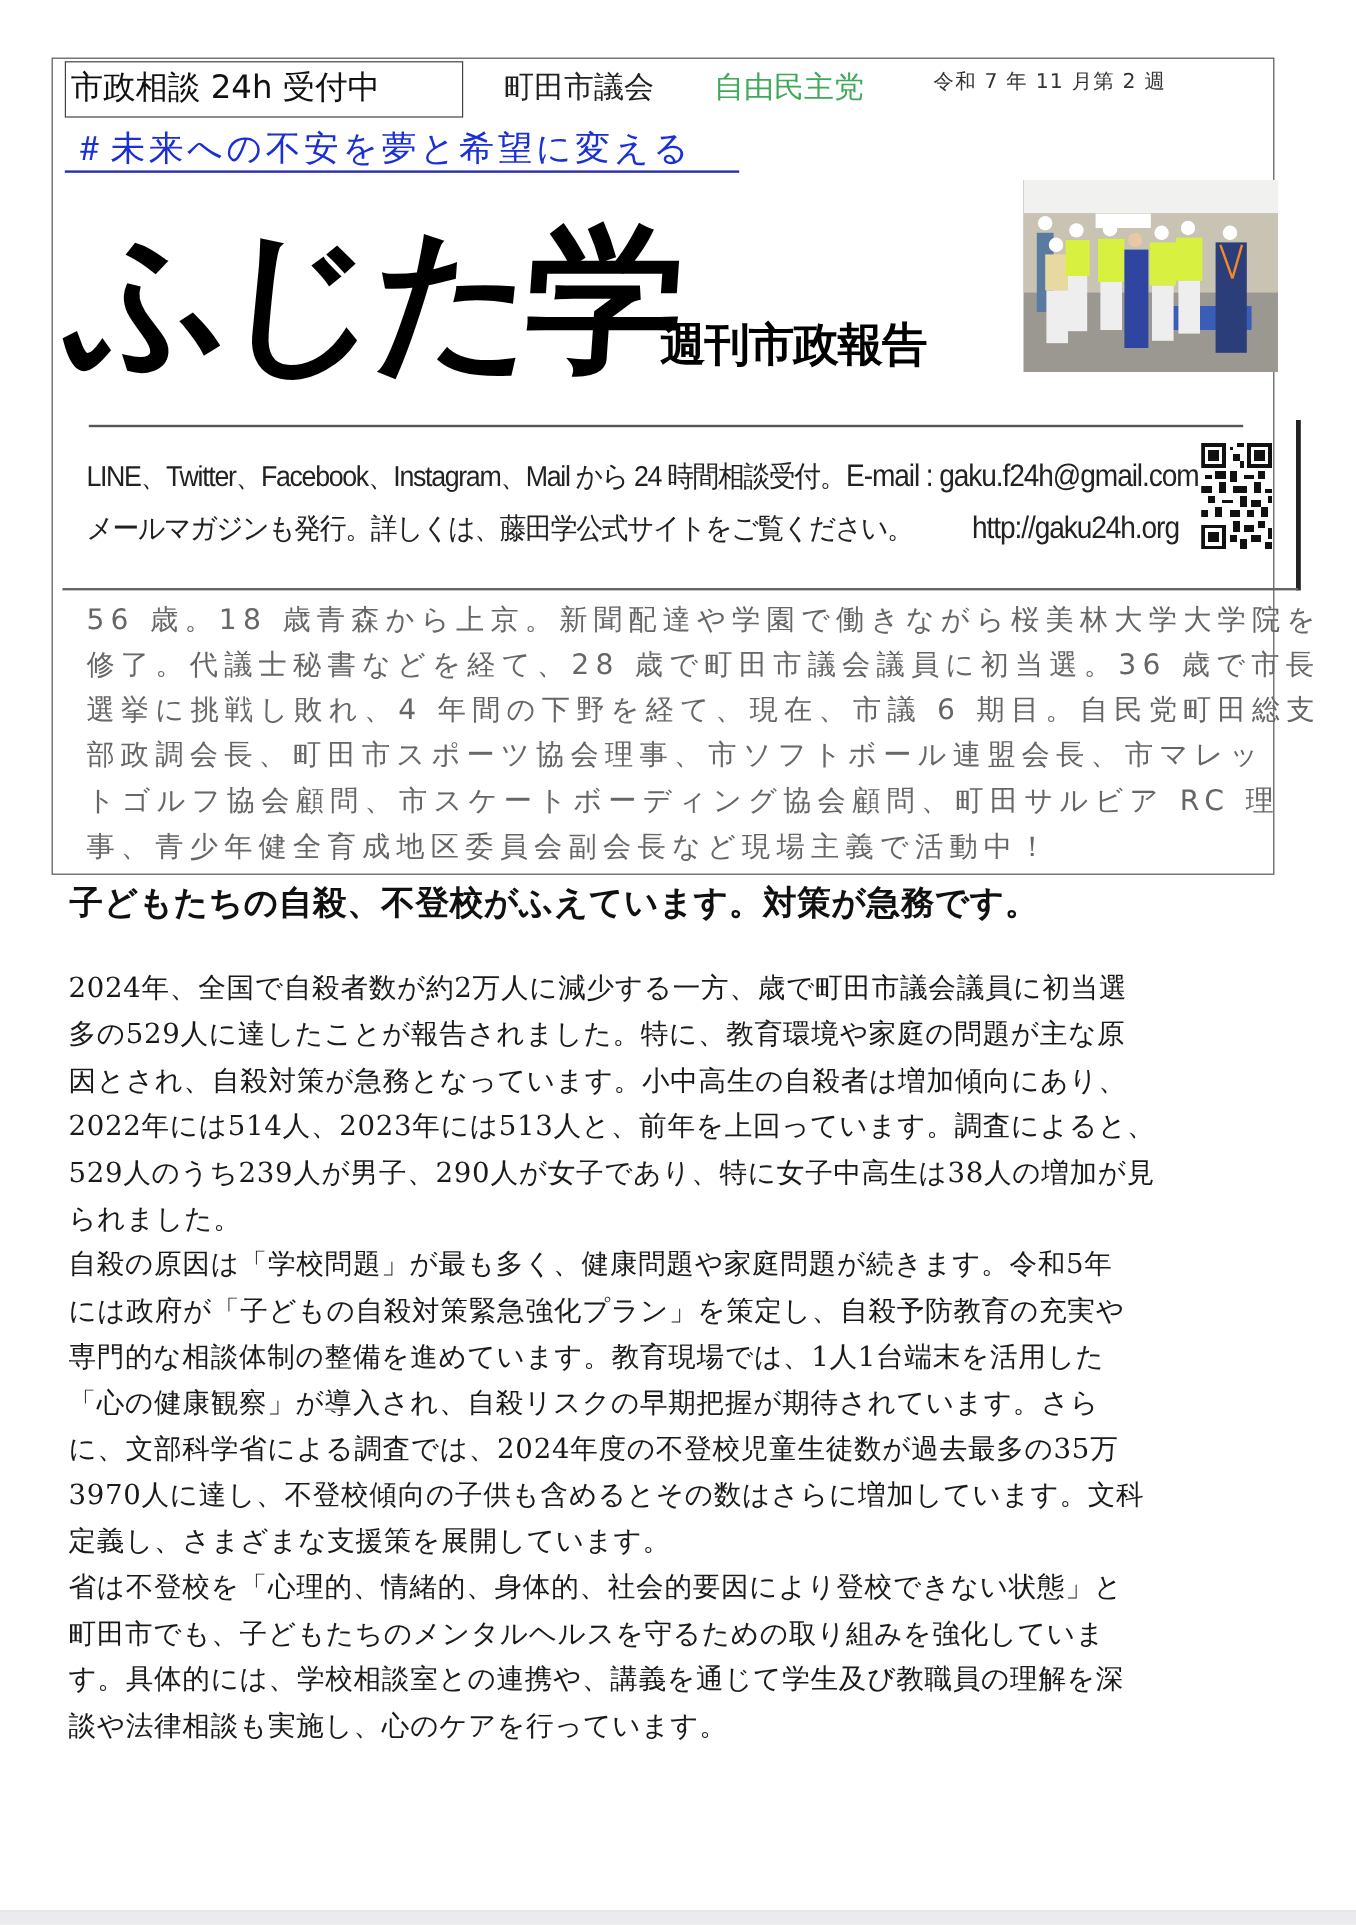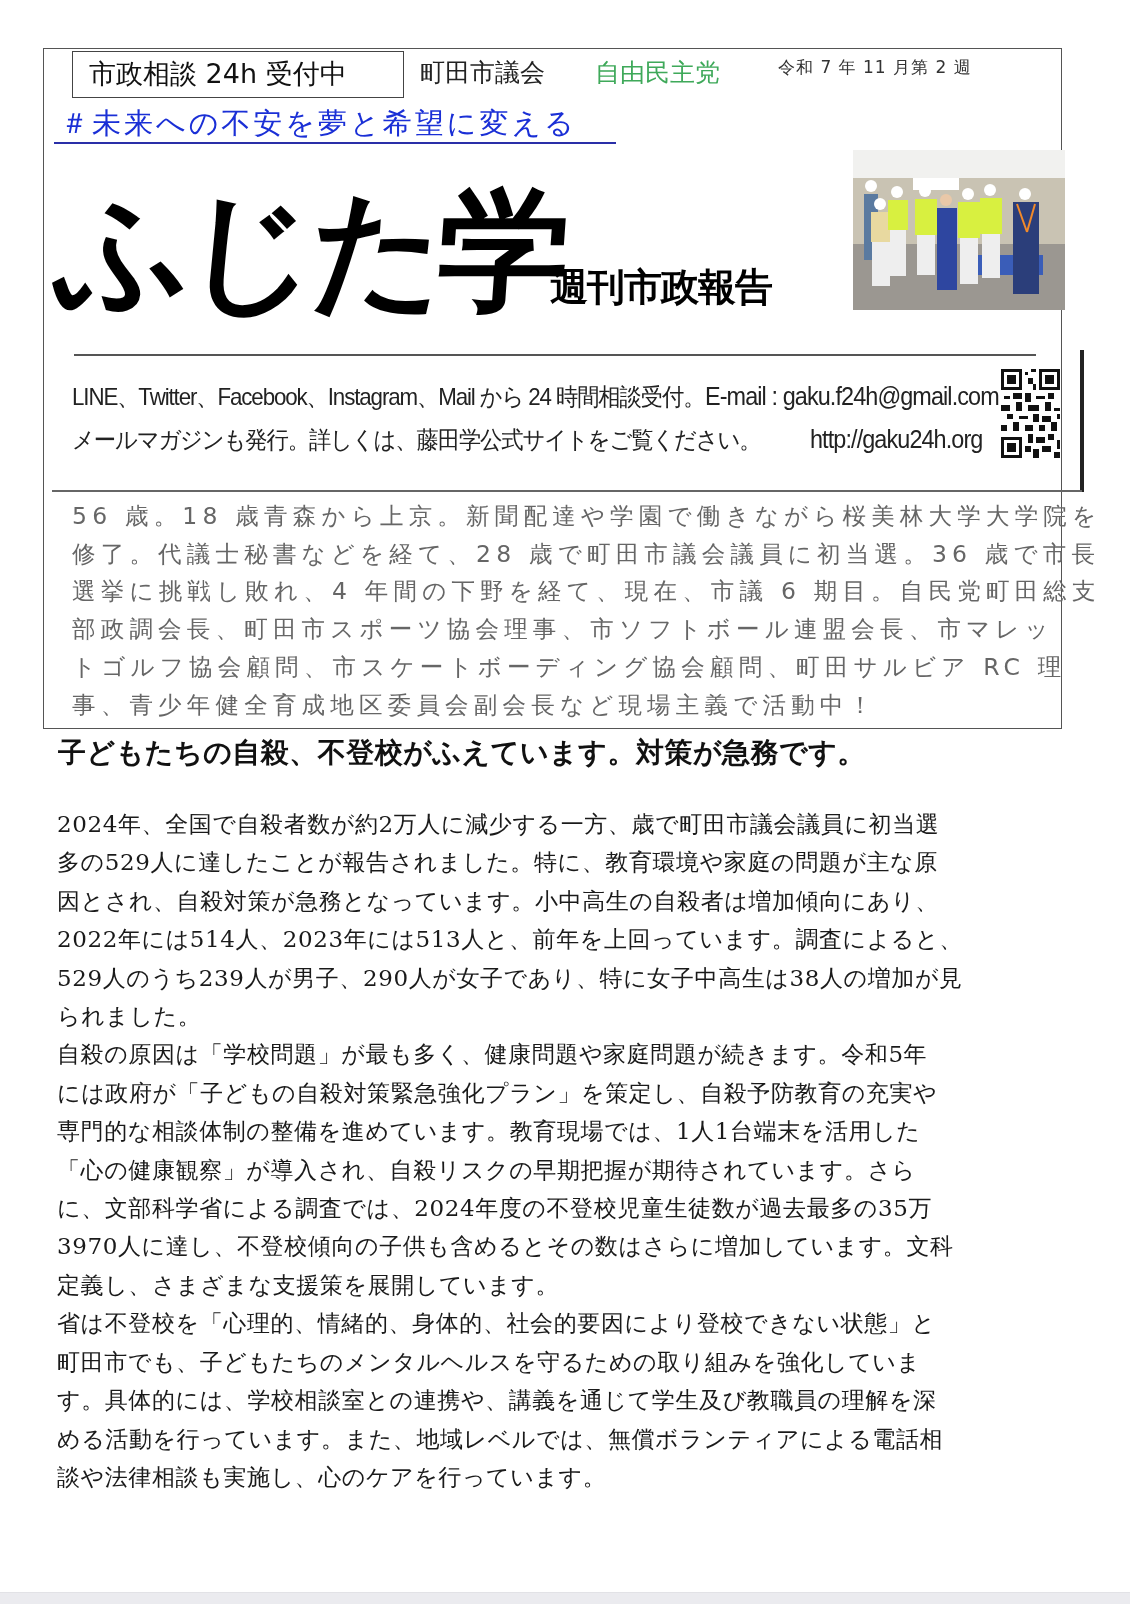--- a/index.html
+++ b/index.html
@@ -8,22 +8,22 @@
     font-family:"DejaVu Sans","Liberation Sans",sans-serif; color:#222;
   }
   .page-bottom { position:absolute; left:0; top:1592px; width:1130px; height:12px; background:#ebebef; border-top:1px solid #e2e2e6; }
   .header-box {
     position:absolute; left:43px; top:48px; width:1019px; height:681px;
     border:1.5px solid #555; box-sizing:border-box;
   }
   .consult-badge {
     position:absolute; left:54px; top:51px; width:332px; height:47px;
     border:1.5px solid #444; box-sizing:border-box;
-    font-size:27px; line-height:44px; padding-left:16px; color:#111;
-    font-family:"DejaVu Sans",sans-serif; letter-spacing:0px;margin-left:18px;
+    font-size:27px; line-height:44px; padding-left:4px; color:#111;
+    font-family:"DejaVu Sans",sans-serif; letter-spacing:0px;
   }
   .council { position:absolute; left:420px; top:56px; font-size:25px; color:#222; }
   .party { position:absolute; left:595px; top:56px; font-size:25px; color:#3fa95a; }
   .issue-date { position:absolute; left:778px; top:56px; font-size:17px; color:#333; letter-spacing:1px; }
   .slogan {
     position:absolute; left:60px; top:104px; font-size:29px; color:#1a2fd6;
     font-family:Liberation Mono, monospace; letter-spacing:3px;
   }
   .slogan-underline { position:absolute; left:54px; top:142px; width:562px; height:2px; background:#2a2fa8; }
   .name-title {
@@ -195,17 +195,16 @@
   <div class="article-line">自殺の原因は「学校問題」が最も多く、健康問題や家庭問題が続きます。令和5年</div>
   <div class="article-line">には政府が「子どもの自殺対策緊急強化プラン」を策定し、自殺予防教育の充実や</div>
   <div class="article-line">専門的な相談体制の整備を進めています。教育現場では、1人1台端末を活用した</div>
   <div class="article-line">「心の健康観察」が導入され、自殺リスクの早期把握が期待されています。さら</div>
   <div class="article-line">に、文部科学省による調査では、2024年度の不登校児童生徒数が過去最多の35万</div>
   <div class="article-line">3970人に達し、不登校傾向の子供も含めるとその数はさらに増加しています。文科</div>
   <div class="article-line">定義し、さまざまな支援策を展開しています。</div>
   <div class="article-line">省は不登校を「心理的、情緒的、身体的、社会的要因により登校できない状態」と</div>
   <div class="article-line">町田市でも、子どもたちのメンタルヘルスを守るための取り組みを強化していま</div>
   <div class="article-line">す。具体的には、学校相談室との連携や、講義を通じて学生及び教職員の理解を深</div>
-  <div class="article-line">める活動を行っています。また、地域レベルでは、無償ボランティアによる電話相</div>
   <div class="article-line">談や法律相談も実施し、心のケアを行っています。</div>
 </div>
 
 <div class="page-bottom"></div>
 
 </body></html>

